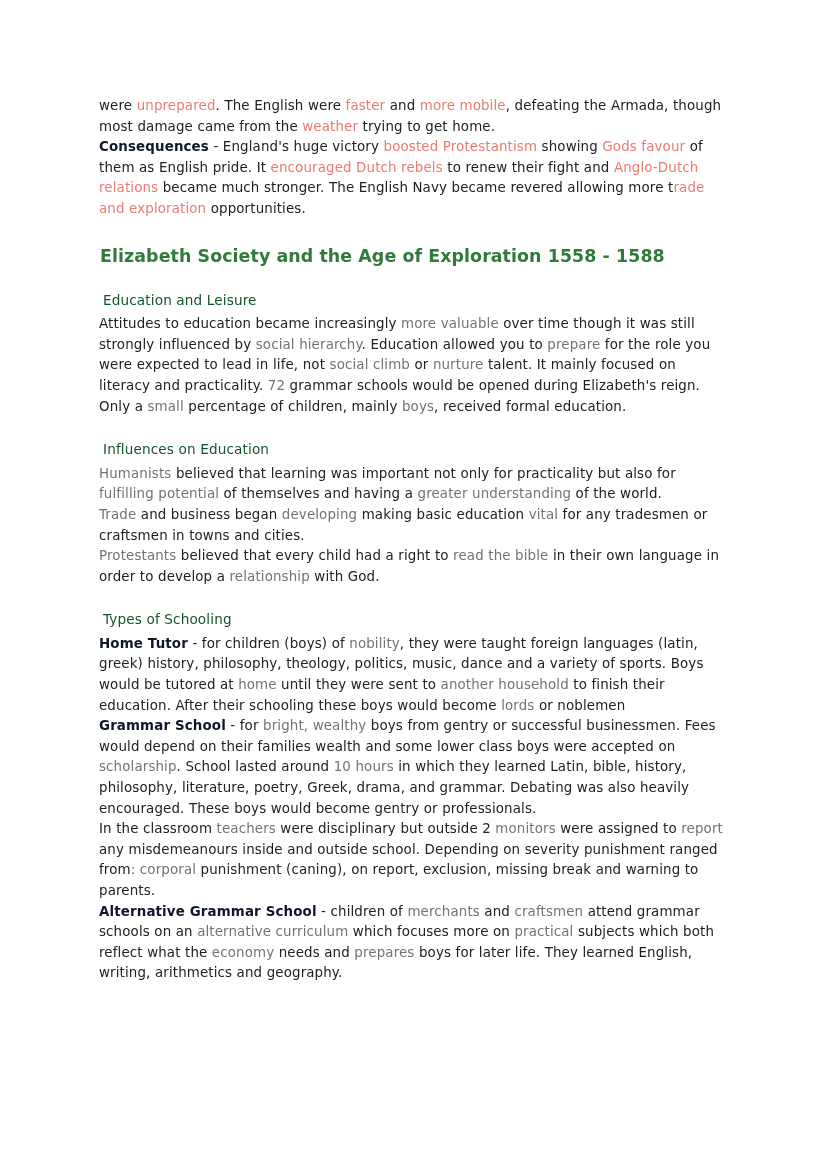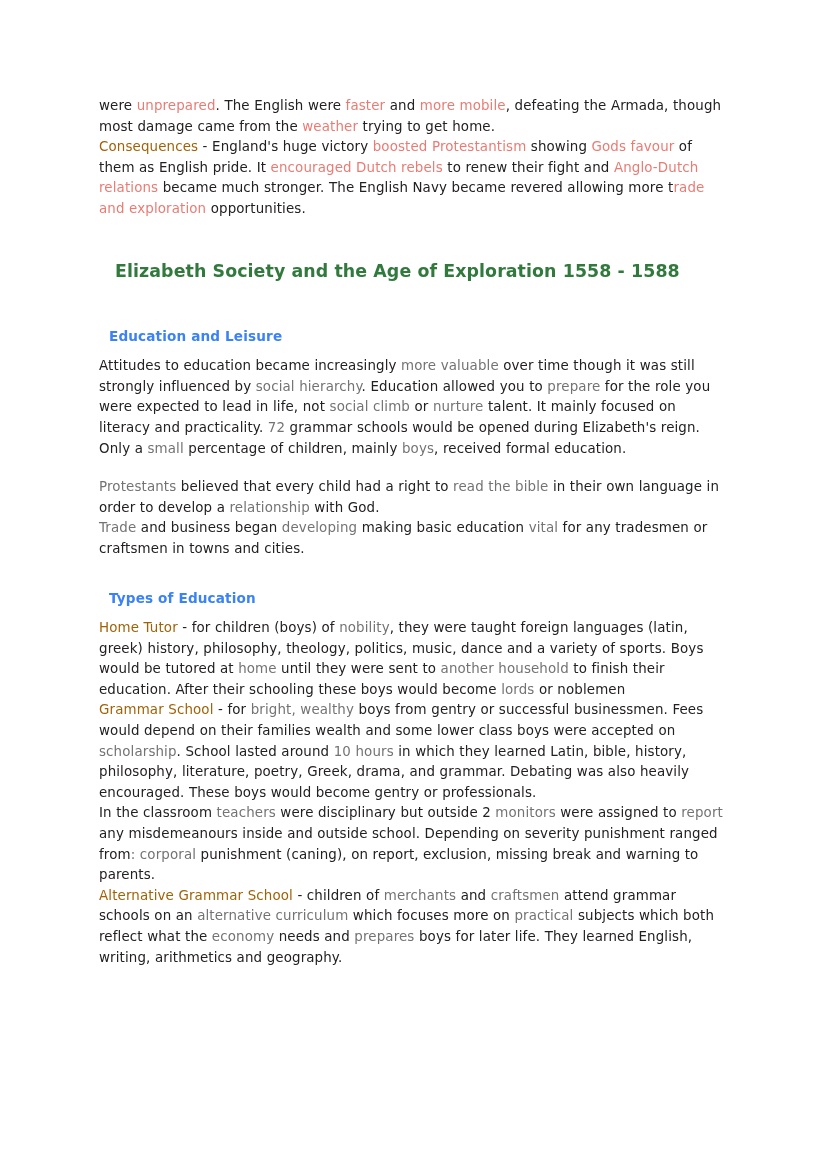--- a/index.html
+++ b/index.html
@@ -36,34 +36,34 @@
     word-spacing: 0.005em;
   }
   .spacer-lg { height: 23px; }
   .spacer-md { height: 18px; }
   .spacer-sm { height: 17px; }
   .section-heading {
     font-size: 17.4px;
     line-height: 24px;
     font-weight: bold;
     color: #31793d;
-    margin: 16px;
+    margin: 1px;
     letter-spacing: 0.005em;
   }
   .sub-heading {
     font-size: 13.6px;
     line-height: 20.6px;
-    font-weight: bold;
-    color: #3b82f6;
-    margin: 10px;
+    font-weight: normal;
+    color: #14532d;
+    margin: 4px;
     letter-spacing: 0.01em;
   }
   b, .b {
-    font-weight: normal;
-    color: #a16207;
+    font-weight: bold;
+    color: #0f172a;
   }
   .hl-green { color: #737373; }
   .hl-red { color: #ea7b73; }
   .hl-mauve { color: #b38a8c; }
 </style>
 </head>
 <body>
 
 <div class="page">
   <div class="content">
@@ -75,25 +75,27 @@
 
     <h2 class="section-heading">Elizabeth Society and the Age of Exploration 1558 - 1588</h2>
 
     <div class="spacer-sm"></div>
 
     <h3 class="sub-heading">Education and Leisure</h3>
     <p class="para"><span>Attitudes to education became increasingly </span><span class="hl-green">more valuable</span><span> over time though it was still strongly influenced by </span><span class="hl-green">social hierarchy</span><span>. Education allowed you to </span><span class="hl-green">prepare</span><span> for the role you were expected to lead in life, not </span><span class="hl-green">social climb</span><span> or </span><span class="hl-green">nurture</span><span> talent. It mainly focused on literacy and practicality. </span><span class="hl-green">72</span><span> grammar schools would be opened during Elizabeth's reign. Only a </span><span class="hl-green">small</span><span> percentage of children, mainly </span><span class="hl-green">boys</span><span>, received formal education.</span></p>
 
     <div class="spacer-md"></div>
 
+    <h3 class="sub-heading">Influences on Education</h3>
+    <p class="para"><span class="hl-green">Humanists</span><span> believed that learning was important not only for practicality but also for </span><span class="hl-green">fulfilling potential</span><span> of themselves and having a </span><span class="hl-green">greater understanding</span><span> of the world.</span></p>
+    <p class="para"><span class="hl-green">Trade</span><span> and business began </span><span class="hl-green">developing</span><span> making basic education </span><span class="hl-green">vital</span><span> for any tradesmen or craftsmen in towns and cities.</span></p>
     <p class="para"><span class="hl-green">Protestants</span><span> believed that every child had a right to </span><span class="hl-green">read the bible</span><span> in their own language in order to develop a </span><span class="hl-green">relationship</span><span> with God.</span></p>
-    <p class="para"><span class="hl-green">Trade</span><span> and business began </span><span class="hl-green">developing</span><span> making basic education </span><span class="hl-green">vital</span><span> for any tradesmen or craftsmen in towns and cities.</span></p>
 
     <div class="spacer-md"></div>
 
-    <h3 class="sub-heading">Types of Education</h3>
+    <h3 class="sub-heading">Types of Schooling</h3>
     <p class="para"><span class="b">Home Tutor</span><span> - for children (boys) of </span><span class="hl-green">nobility</span><span>, they were taught foreign languages (latin, greek) history, philosophy, theology, politics, music, dance and a variety of sports. Boys would be tutored at </span><span class="hl-green">home</span><span> until they were sent to </span><span class="hl-green">another household</span><span> to finish their education. After their schooling these boys would become </span><span class="hl-green">lords</span><span> or noblemen</span></p>
     <p class="para"><span class="b">Grammar School</span><span> - for </span><span class="hl-green">bright, wealthy</span><span> boys from gentry or successful businessmen. Fees would depend on their families wealth and some lower class boys were accepted on </span><span class="hl-green">scholarship</span><span>. School lasted around </span><span class="hl-green">10 hours</span><span> in which they learned  Latin, bible, history, philosophy, literature, poetry, Greek, drama, and grammar. Debating was also heavily encouraged. These boys would become gentry or professionals.</span></p>
     <p class="para"><span>In the classroom </span><span class="hl-green">teachers</span><span> were disciplinary but outside 2 </span><span class="hl-green">monitors</span><span> were assigned to </span><span class="hl-green">report</span><span> any misdemeanours inside and outside school. Depending on severity punishment ranged from</span><span class="hl-green">:</span><span> </span><span class="hl-green">corporal</span><span> punishment (caning), on report, exclusion, missing break and warning to parents.</span></p>
     <p class="para"><span class="b">Alternative Grammar School</span><span> - children of </span><span class="hl-green">merchants</span><span> and </span><span class="hl-green">craftsmen</span><span> attend grammar schools on an </span><span class="hl-green">alternative curriculum</span><span> which focuses more on </span><span class="hl-green">practical</span><span> subjects which both reflect what the </span><span class="hl-green">economy</span><span> needs and </span><span class="hl-green">prepares</span><span> boys for later life. They learned English, writing, arithmetics and geography.</span></p>
 
   </div>
 </div>
 
 </body></html>

